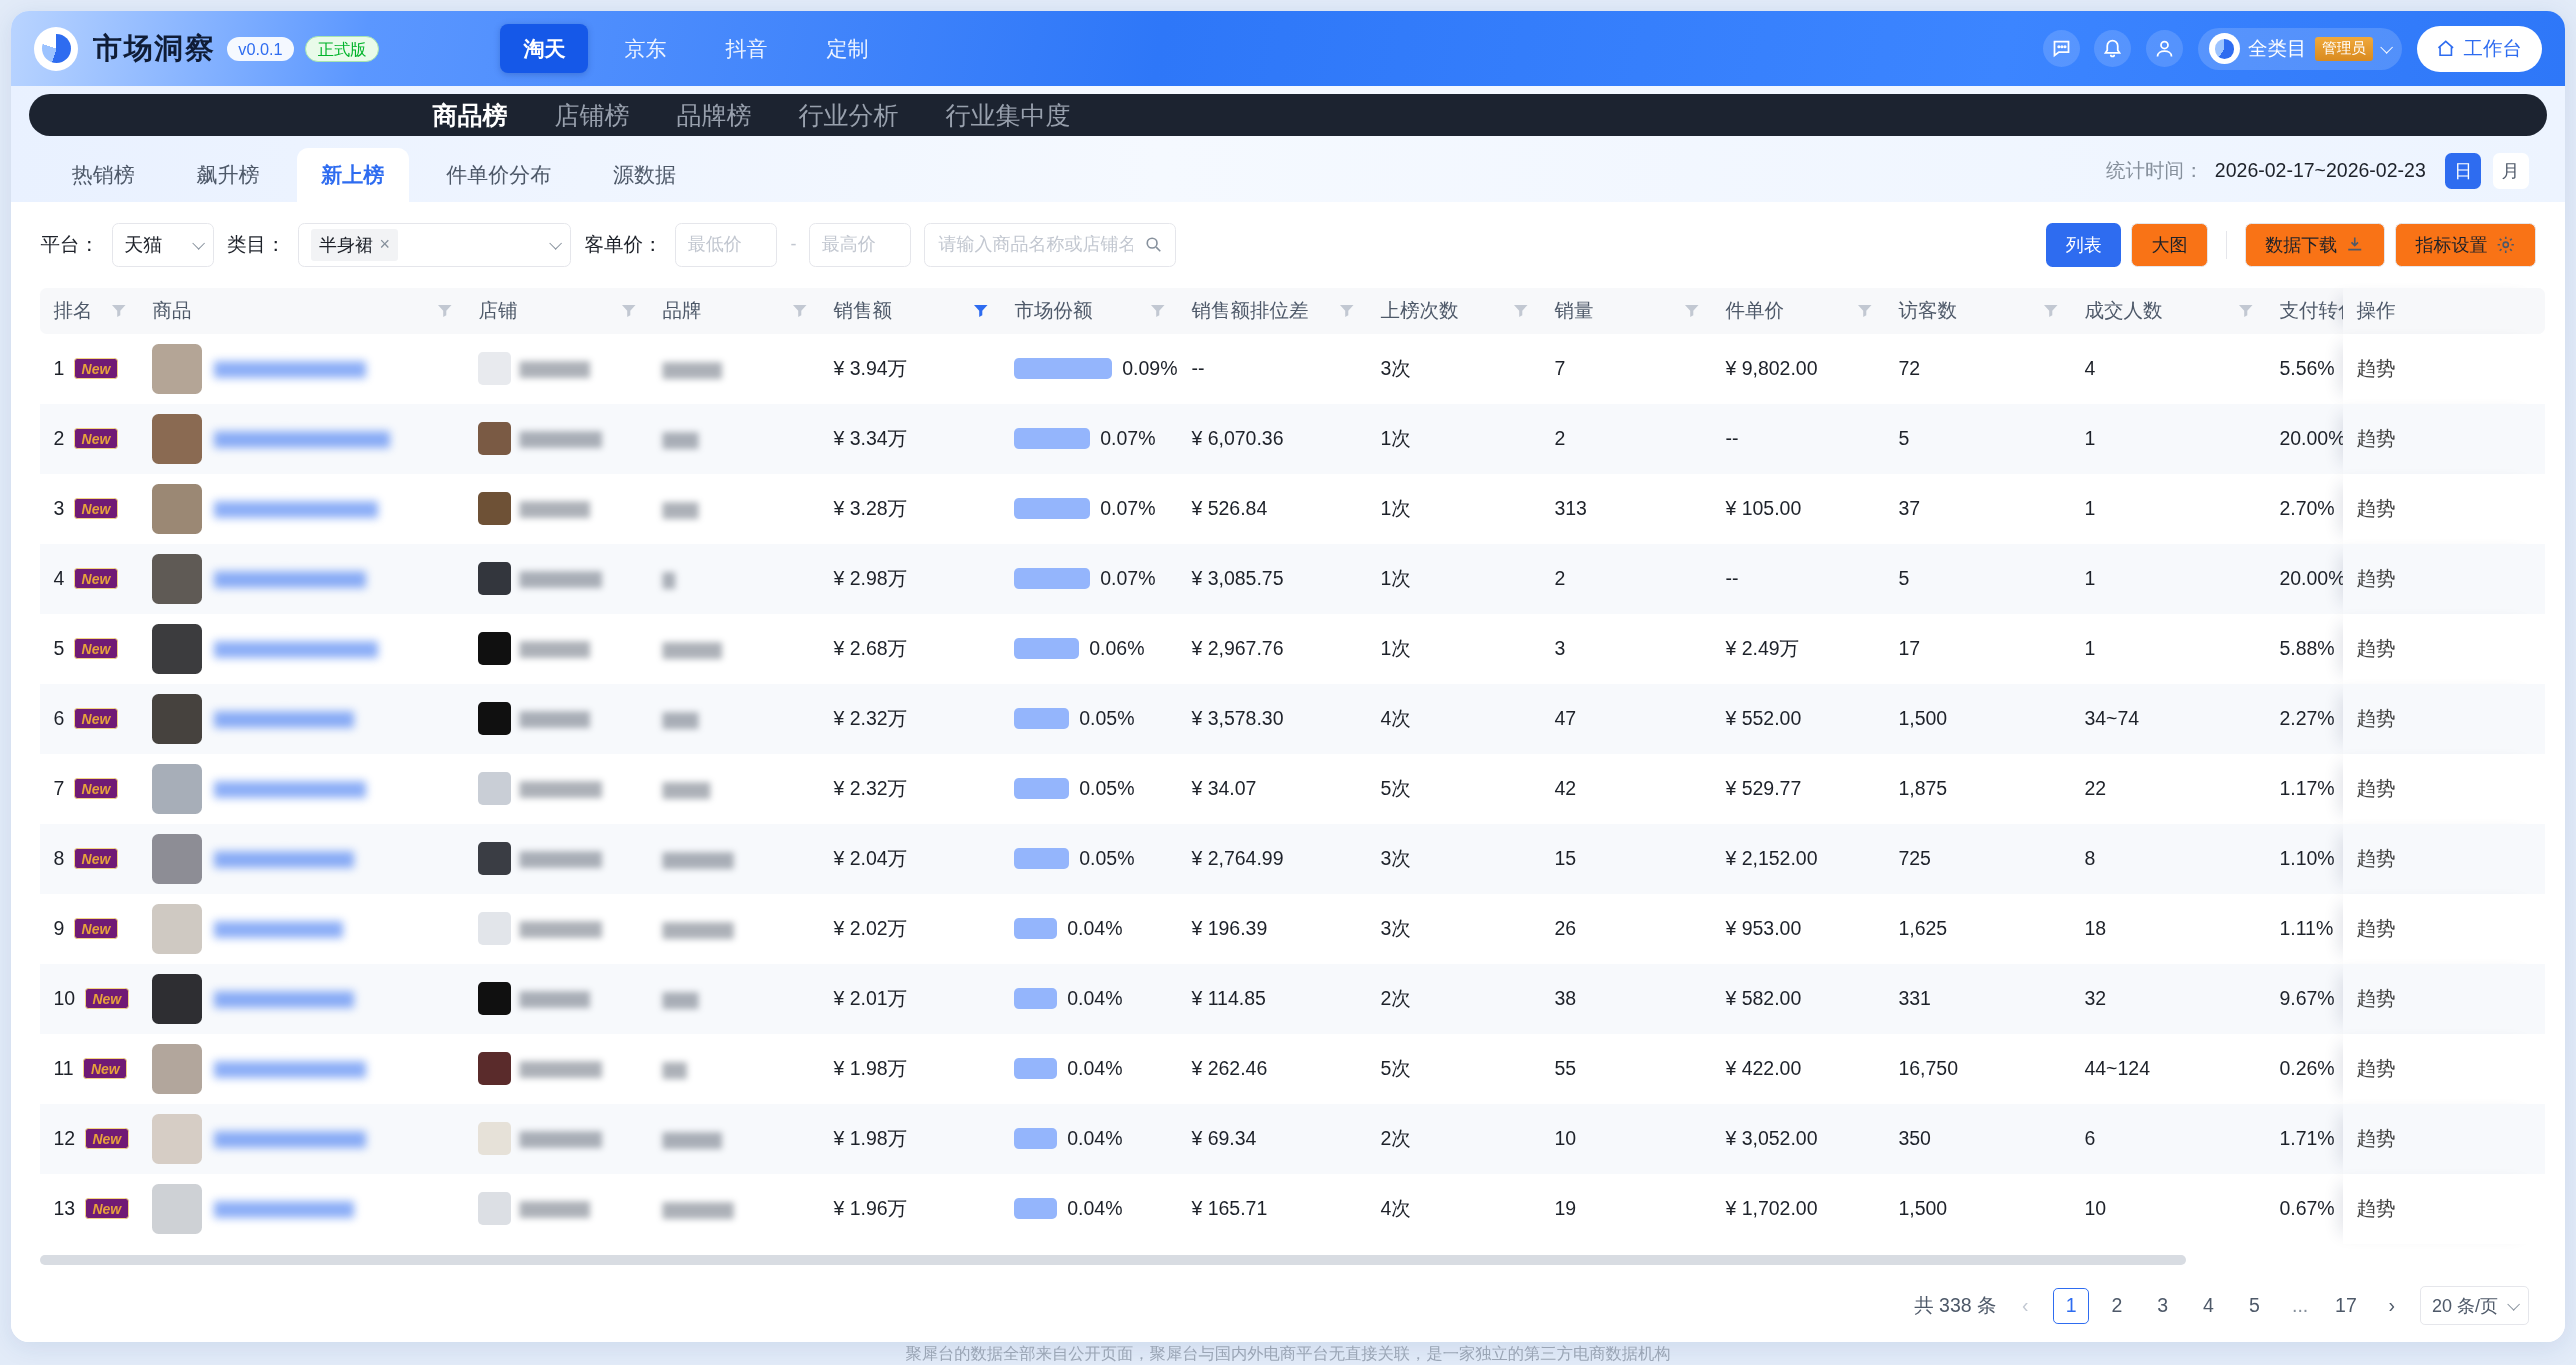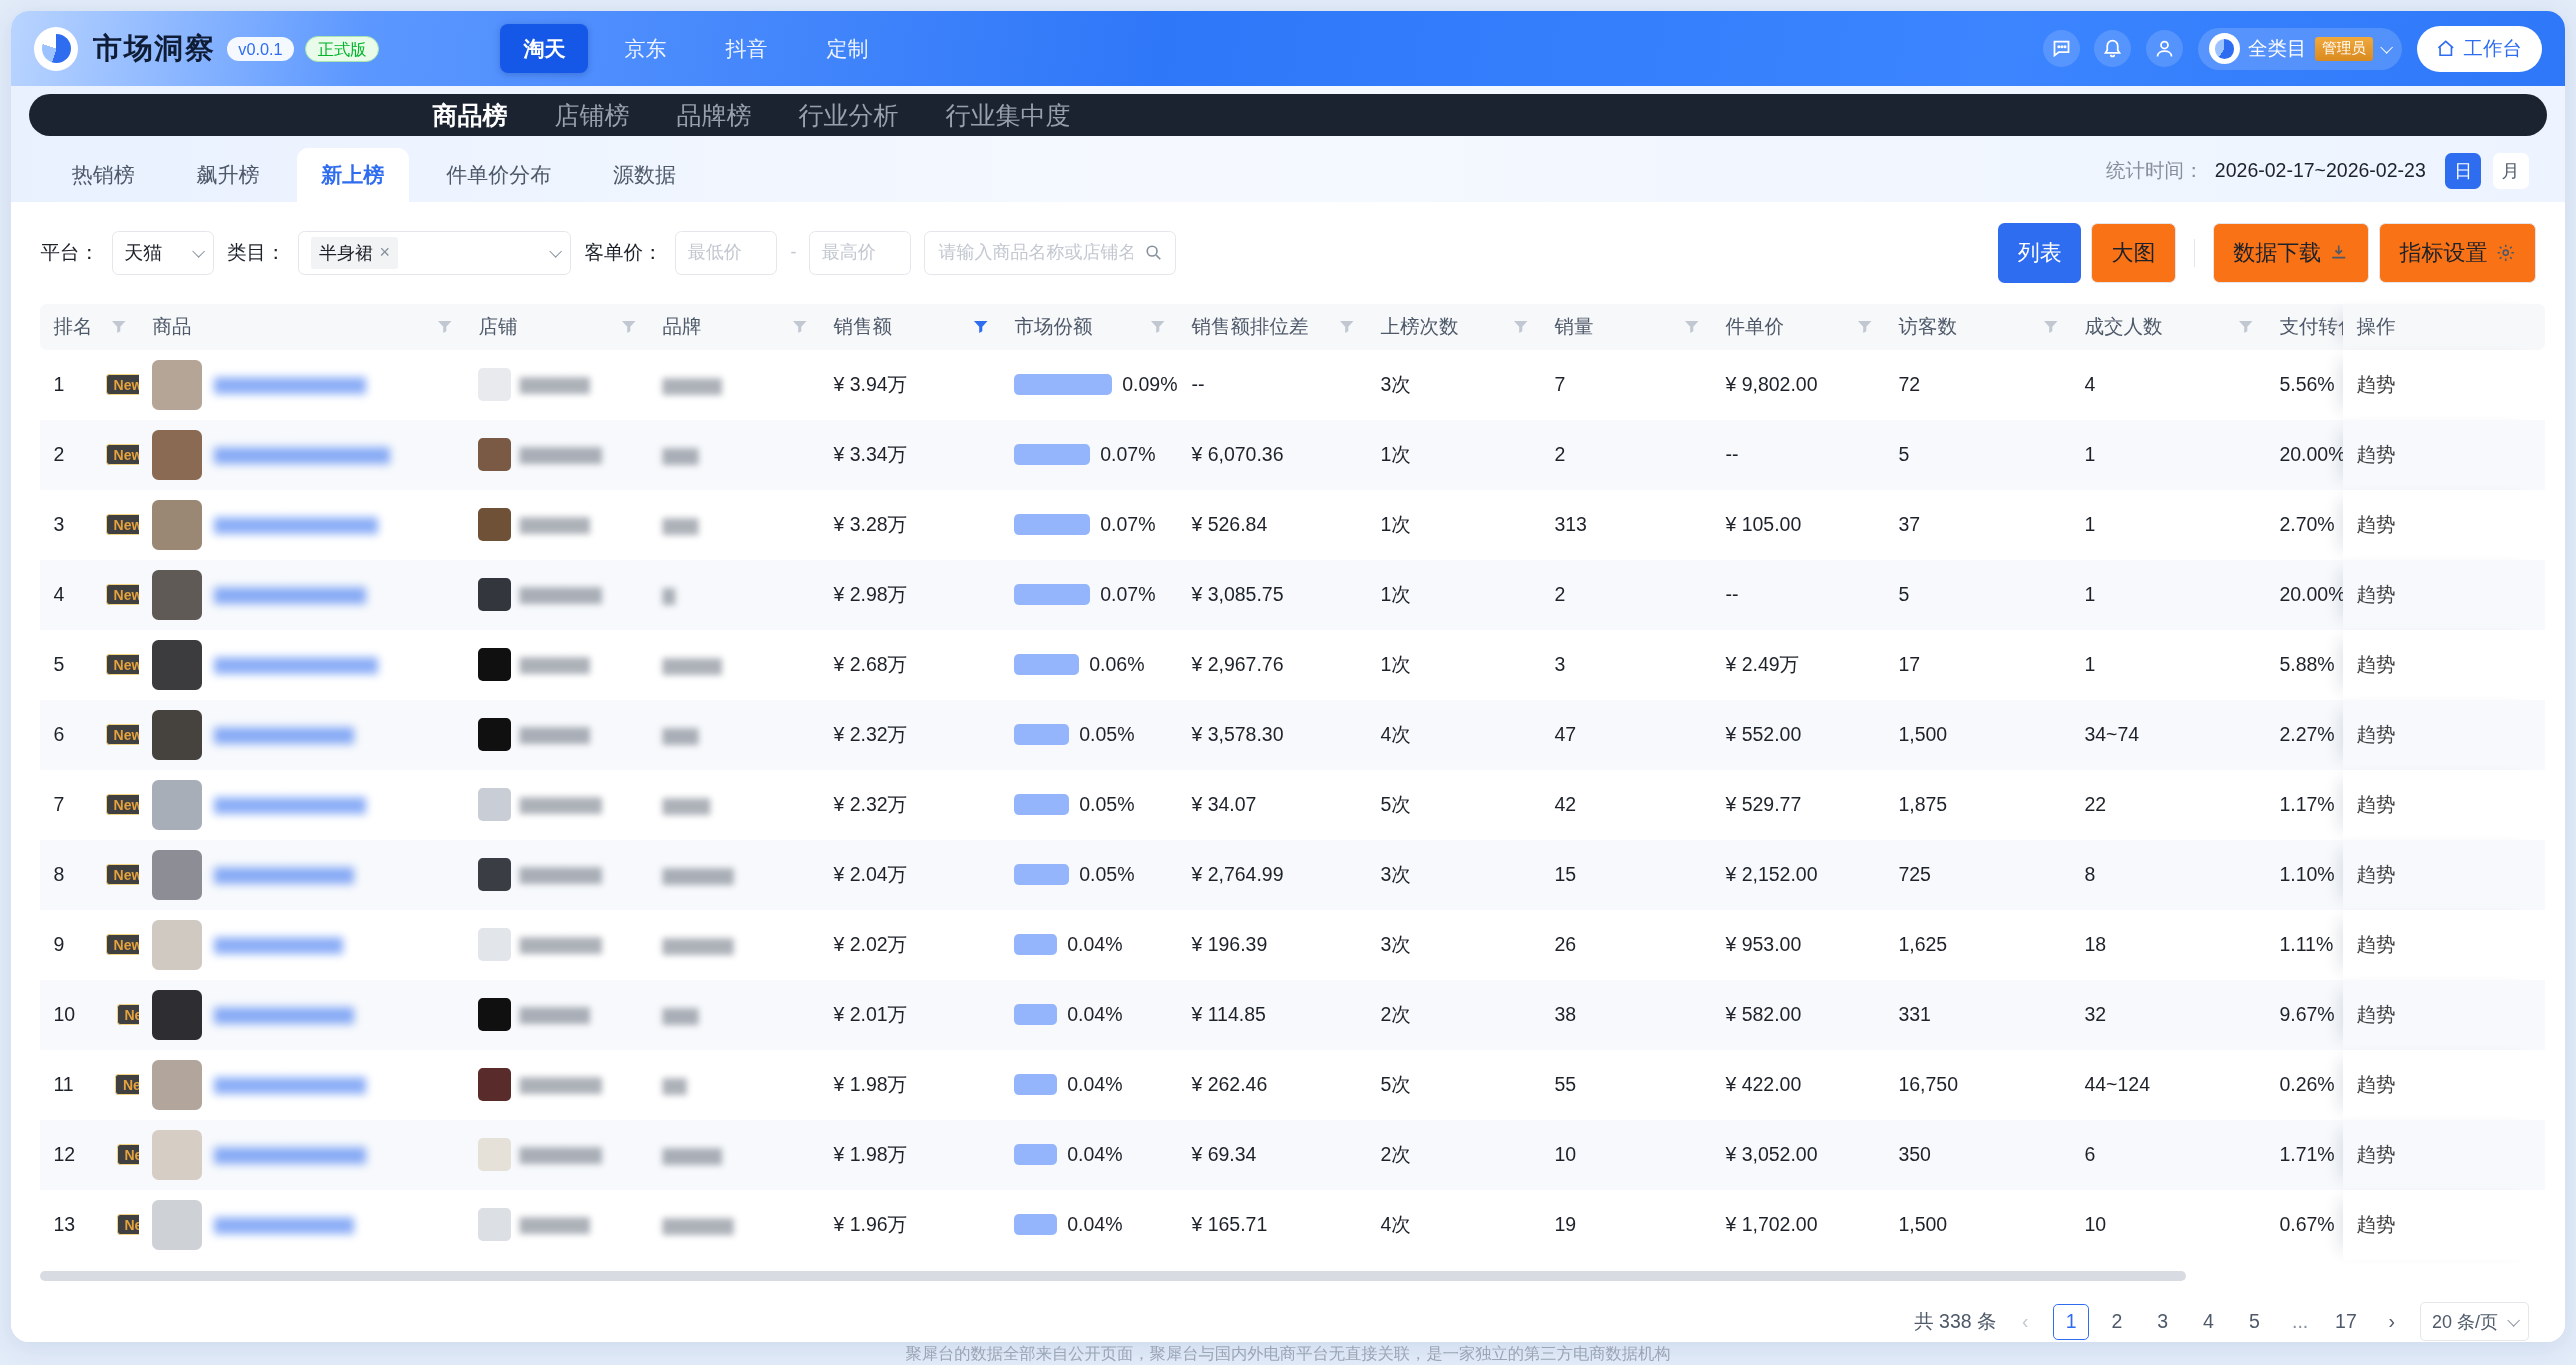--- a/index.html
+++ b/index.html
@@ -74,40 +74,40 @@
   .tag .x { color:#86909c; cursor:pointer; font-size:18px; }
   input { font-family:Liberation Serif, serif; }
   .price-input { width:102px; height:44px; border:0.8px solid #e5e6eb; border-radius:6.5px; padding:0 11.4px; font-size:18px; color:#1d2129; outline:none; }
   input::placeholder { color:#c2c7d0; }
   .dash { color:#c2c7d0; font-size:18px; }
   .search-wrap { position:relative; }
   .search-input { width:252px; height:44px; border:0.8px solid #e5e6eb; border-radius:6.5px; padding:0 42px 0 13px; font-size:18px; outline:none; }
   .search-ico { position:absolute; right:13px; top:12.2px; }
   .search-ico svg { stroke:#86909c; fill:none; stroke-width:2; }
   .view-group { margin-left:auto; display:flex; align-items:center; gap:9.8px; }
-  .btn { height:60px; border:none; border-radius:6.5px; padding:0 19.5px; font-size:22px; display:inline-flex; align-items:center; gap:8.1px; cursor:pointer; font-family:inherit; }
+  .btn { height:44px; border:none; border-radius:6.5px; padding:0 19.5px; font-size:18px; display:inline-flex; align-items:center; gap:8.1px; cursor:pointer; font-family:inherit; }
   .btn.primary { background:#2e6cf0; color:#fff; }
   .btn.ghost { background:#f97316; border:0.8px solid #e5e6eb; color:#1d2129; }
   .btn svg { stroke:#4e5969; fill:none; stroke-width:2; }
   .vdiv { width:0.8px; height:28px; background:#e5e6eb; margin:0 8.1px; }
   
   table { width:100%; border-collapse:separate; border-spacing:0; table-layout:fixed; margin-top:21px; }
   thead th { background:#f7f8fa; height:46px; font-size:19.5px; color:#4e5969; font-weight:400; text-align:left; padding:0 13px; white-space:nowrap; overflow:hidden; }
   thead th:first-child { border-radius:6.5px 0 0 6.5px; }
   thead th:last-child { border-radius:0 6.5px 6.5px 0; }
   .th-inner { display:flex; align-items:center; }
   .funnel { margin-left:auto; fill:#c2c8d2; flex:0 0 auto; cursor:pointer; }
   .funnel.active { fill:#2e6cf0; }
   tbody td { height:70px; font-size:19.5px; color:#1d2129; padding:0 13px; white-space:nowrap; overflow:hidden; }
   tbody tr:nth-child(even) { background:#f7f9fc; }
   td.action, th.sticky-action { box-shadow:-13px 0 16.3px -9.8px rgba(20,35,80,.14); }
   tbody tr:nth-child(odd) td.action { background:#fff; }
   tbody tr:nth-child(even) td.action { background:#f7f9fc; }
   .rank-wrap { display:flex; align-items:center; gap:9.8px; }
-  .new-badge { font-size:14px; font-weight:700; color:#e6a23c; border:0.8px solid #f3d483; background:#404040; padding:2.4px 6.5px; border-radius:3.3px; line-height:1;margin-left:32px; }
+  .new-badge { font-size:14px; font-style:italic; font-weight:700; color:#e6a23c; border:0.8px solid #f3d483; background:#701a75; padding:2.4px 6.5px; border-radius:3.3px; line-height:1; }
   .prod { display:flex; align-items:center; gap:11.4px; }
   .thumb { width:50px; height:50px; border-radius:6.5px; background:#c9cdd4; flex:0 0 auto; }
   .store { display:flex; align-items:center; gap:8.1px; }
   .avatar { width:33px; height:33px; border-radius:4.9px; background:#c9cdd4; flex:0 0 auto; }
   .blur { filter:blur(4.1px); opacity:.55; font-size:16.3px; letter-spacing:-0.8px; overflow:hidden; text-overflow:clip; }
   .blur.blue { color:#2e6cf0; }
   .blur.gray { color:#5b6472; filter:blur(3.3px); opacity:.5; }
   .share { display:flex; align-items:center; gap:9.8px; }
   .bar { height:21px; border-radius:4.9px; background:#94b5fc; flex:0 0 auto; }
   .link { color:#404040; cursor:pointer; text-decoration:none;margin-top:32px; }

